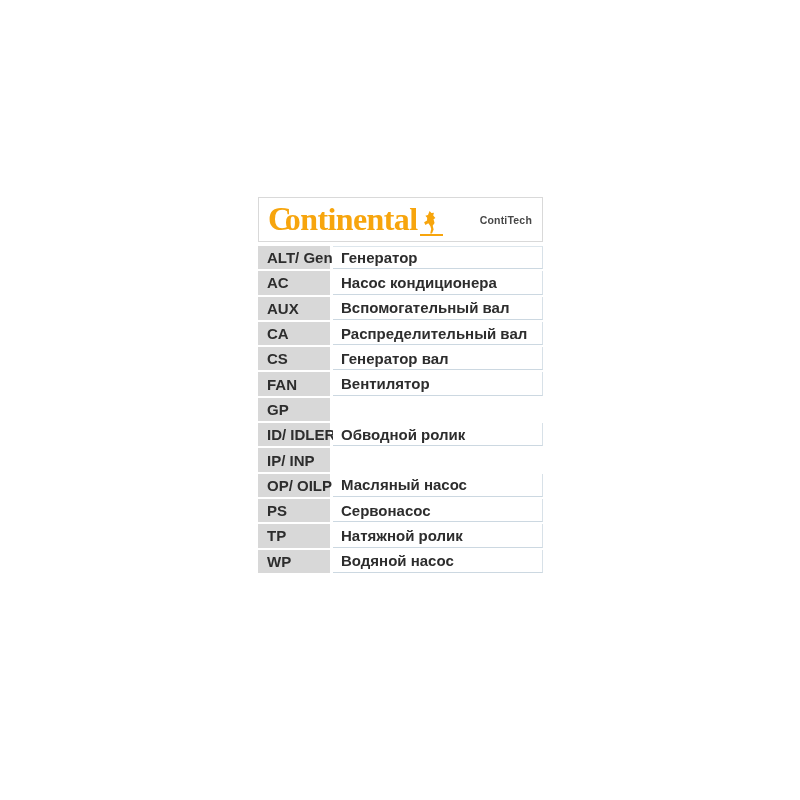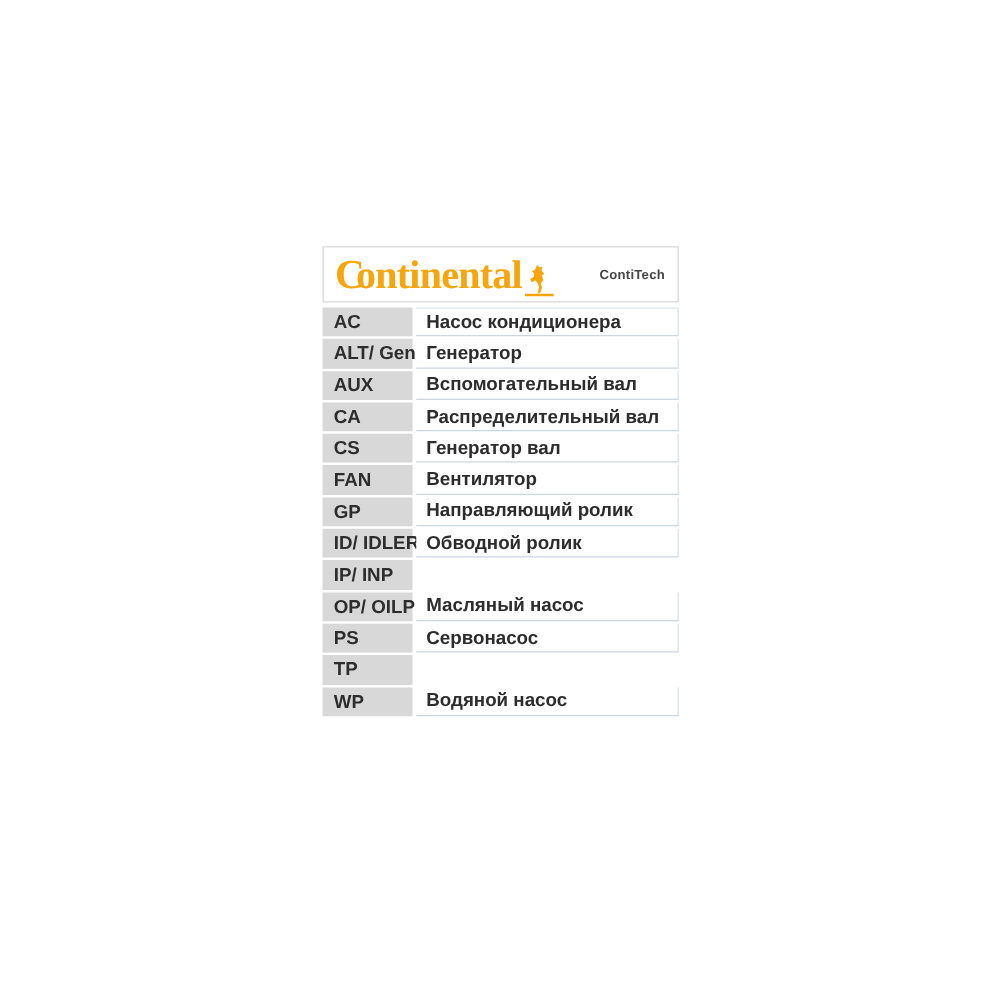--- a/index.html
+++ b/index.html
@@ -99,64 +99,64 @@
           <svg width="15" height="23" viewBox="0 0 13 22" fill="#f7a50d" xmlns="http://www.w3.org/2000/svg">
             <path d="M5.6 0 L7.4 1.8 L9.8 1.6 L9.1 4.2 L11.2 6.8 L9.4 7.8 L10.4 11.4 L8.6 14.2 L9.5 17.6 L7.9 21.6 L6.2 21.6 L7.2 17.2 L6.3 14.4 L4.4 11.6 L1.6 13.4 L0.4 10.8 L3.2 9.0 L3.3 6.4 L1.6 4.6 L4.1 3.8 Z"></path>
           </svg>
         </span>
       </div>
       <span class="subbrand">ContiTech</span>
     </div>
 
     <div class="abbr-table">
         <div class="abbr-row">
+          <div class="code-cell">ALT/ Gen</div>
+          <div class="desc-cell">Генератор</div>
+        </div>
+        <div class="abbr-row">
           <div class="code-cell">AC</div>
           <div class="desc-cell">Насос кондиционера</div>
-        </div>
-        <div class="abbr-row">
-          <div class="code-cell">ALT/ Gen</div>
-          <div class="desc-cell">Генератор</div>
         </div>
         <div class="abbr-row">
           <div class="code-cell">AUX</div>
           <div class="desc-cell">Вспомогательный вал</div>
         </div>
         <div class="abbr-row">
           <div class="code-cell">CA</div>
           <div class="desc-cell">Распределительный вал</div>
         </div>
         <div class="abbr-row">
           <div class="code-cell">CS</div>
           <div class="desc-cell">Генератор вал</div>
         </div>
         <div class="abbr-row">
           <div class="code-cell">FAN</div>
           <div class="desc-cell">Вентилятор</div>
         </div>
         <div class="abbr-row">
           <div class="code-cell">GP</div>
-          <div class="desc-cell">Направляющий ролик</div>
         </div>
         <div class="abbr-row">
           <div class="code-cell">ID/ IDLER</div>
           <div class="desc-cell">Обводной ролик</div>
         </div>
         <div class="abbr-row">
           <div class="code-cell">IP/ INP</div>
         </div>
         <div class="abbr-row">
           <div class="code-cell">OP/ OILP</div>
           <div class="desc-cell">Масляный насос</div>
         </div>
         <div class="abbr-row">
           <div class="code-cell">PS</div>
           <div class="desc-cell">Сервонасос</div>
         </div>
         <div class="abbr-row">
           <div class="code-cell">TP</div>
+          <div class="desc-cell">Натяжной ролик</div>
         </div>
         <div class="abbr-row">
           <div class="code-cell">WP</div>
           <div class="desc-cell">Водяной насос</div>
         </div>
       </div>
 
   </div>
 </div>
 

